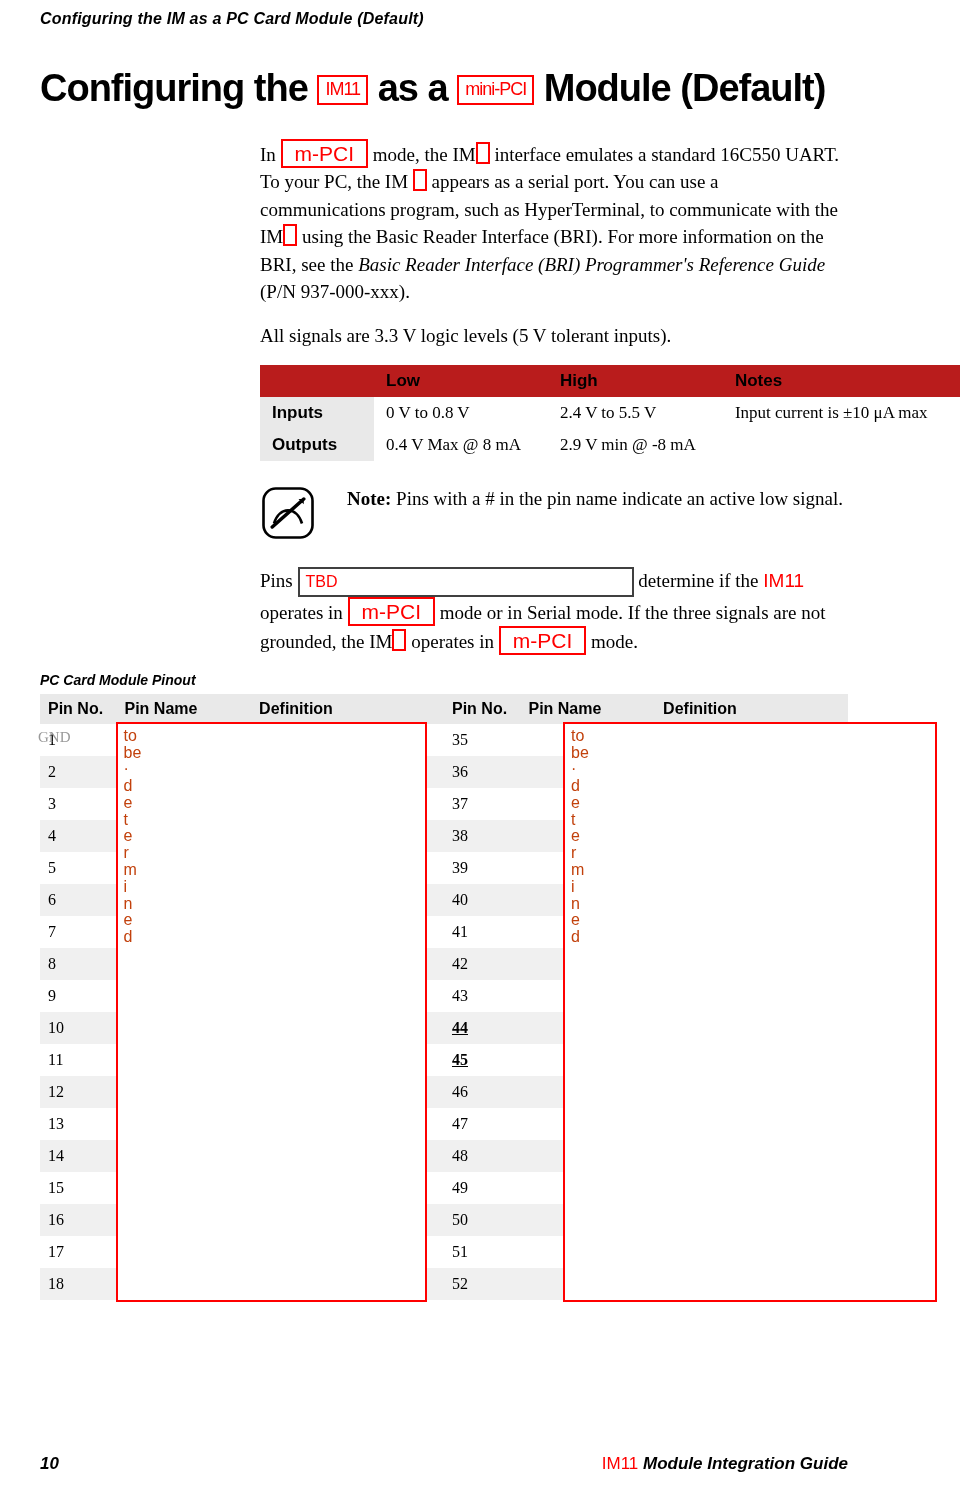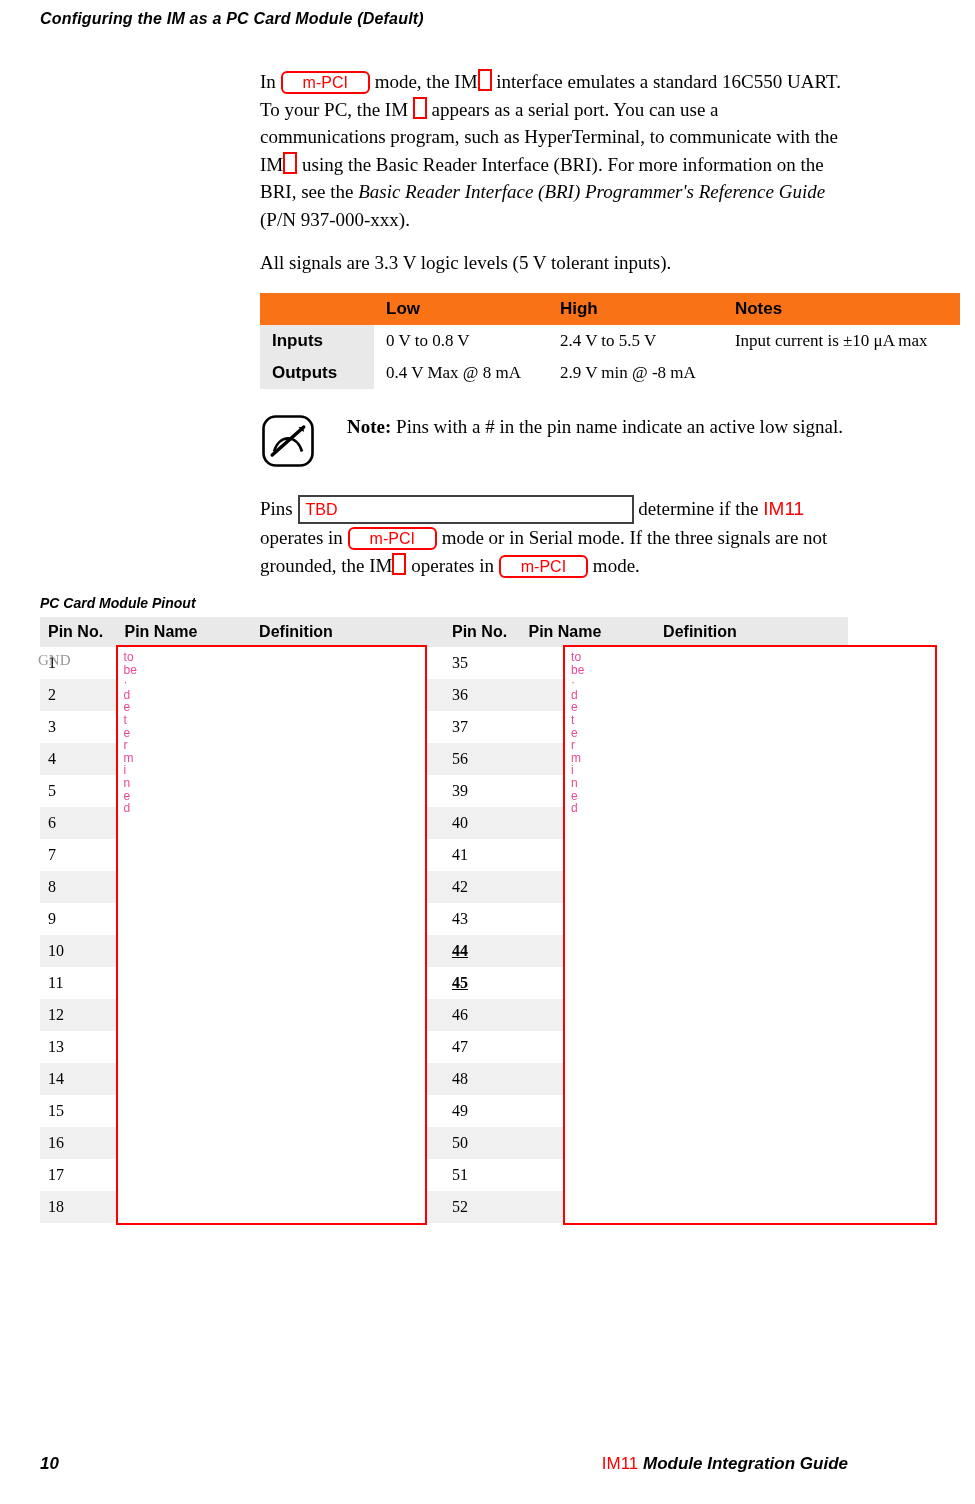--- a/index.html
+++ b/index.html
@@ -65,41 +65,41 @@
   }
   .body-indent {
     margin-left: 220px;
   }
   .para {
     font-size: 19px;
     line-height: 1.45;
     margin: 0 0 16px 0;
   }
   .para .ital { font-style: italic; }
-  .para .redbox { font-size: 16px; padding: 0 20px; border-radius: 6px; }
+  .para .redbox { font-size: 21px; padding: 0 12px; }
   .para .hair-box {
     display: inline-block;
     border: 2px solid #ff0000;
     width: 10px;
     height: 18px;
     vertical-align: -3px;
   }
 
   table.voltage {
     border-collapse: collapse;
     width: 700px;
     margin: 6px 0 14px 0;
     font-size: 17px;
   }
   table.voltage th, table.voltage td {
     text-align: left;
     padding: 6px 12px;
   }
   table.voltage thead th {
-    background: #f97316;
+    background: #b91c1c;
     font-family: Arial, Helvetica, sans-serif;
     font-weight: bold;
   }
   table.voltage td.rowhead {
     background: #e9e9e9;
     font-family: Arial, Helvetica, sans-serif;
     font-weight: bold;
     width: 90px;
   }
   .note-wrap {
@@ -172,23 +172,23 @@
 
   .overlay-box {
     position: absolute;
     border: 2px solid #ff0000;
     background: #ffffff;
     box-sizing: border-box;
     z-index: 2;
     padding: 4px 6px;
   }
   .overlay-label {
-    color: #ec4899;
-    font-family: Arial, Helvetica, sans-serif;
-    font-size: 12px;
+    color: #c2410c;
+    font-family: Arial, Helvetica, sans-serif;
+    font-size: 16px;
     line-height: 1.05;
   }
   .stack { display: block; }
 
   .peek-left {
     position: absolute;
     top: 35px;
     left: -2px;
     color: #999;
     font-size: 15px;
@@ -232,20 +232,27 @@
 </style>
 </head>
 <body>
 
 <div class="page">
 
   <div class="running-head">
     <span>Configuring the IM</span><span class="hair-box"></span><span> as a PC Card Module (Default)</span>
   </div>
 
+  <h1 class="title">
+    <span class="frag">Configuring the </span>
+    <span class="redbox">IM11</span>
+    <span class="frag">as a </span>
+    <span class="redbox">mini-PCI</span>
+    <span class="frag"> Module (Default)</span>
+  </h1>
 
   <div class="body-indent">
 
     <p class="para">
       <span>In </span><span class="redbox">m-PCI</span><span> mode, the IM</span><span class="hair-box"></span><span> interface emulates a standard 16C550 UART. To your PC, the IM </span><span class="hair-box"></span><span> appears as a serial port. You can use a communications program, such as HyperTerminal, to communicate with the IM</span><span class="hair-box"></span><span> using the Basic Reader Interface (BRI). For more information on the BRI, see the </span><span class="ital">Basic Reader Interface (BRI) Programmer's Reference Guide</span><span> (P/N 937-000-xxx).</span>
     </p>
 
     <p class="para">All signals are 3.3 V logic levels (5 V tolerant inputs).</p>
 
     <table class="voltage">
@@ -335,21 +342,21 @@
             <td class="shadable"></td>
             <td class="shadable"></td>
             <td class="pinno shadable">37</td>
             <td class="shadable"></td>
             <td class="shadable"></td>
           </tr>
           <tr>
             <td class="pinno shadable">4</td>
             <td class="shadable"></td>
             <td class="shadable"></td>
-            <td class="pinno shadable">56</td>
+            <td class="pinno shadable">38</td>
             <td class="shadable"></td>
             <td class="shadable"></td>
           </tr>
           <tr>
             <td class="pinno shadable">5</td>
             <td class="shadable"></td>
             <td class="shadable"></td>
             <td class="pinno shadable">39</td>
             <td class="shadable"></td>
             <td class="shadable"></td>

